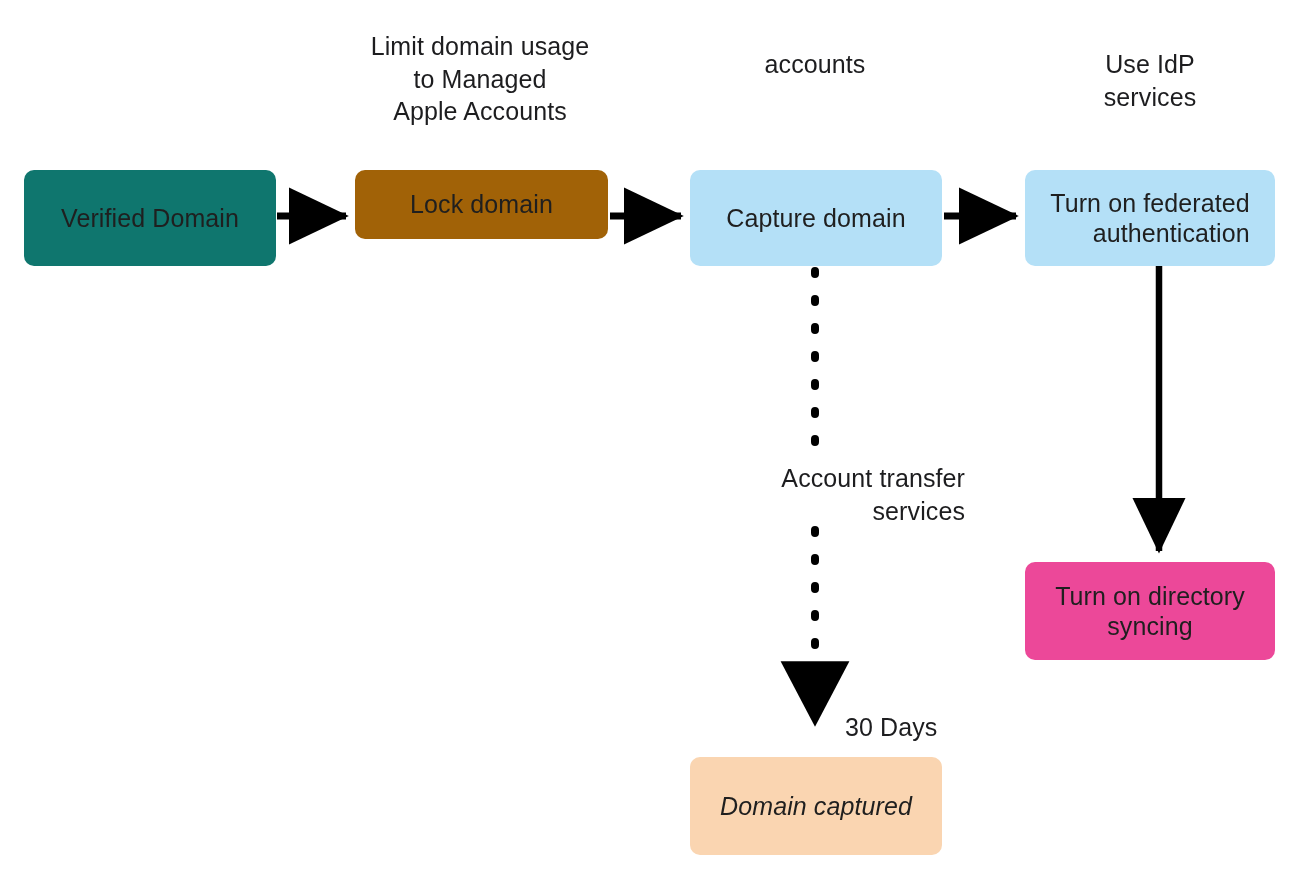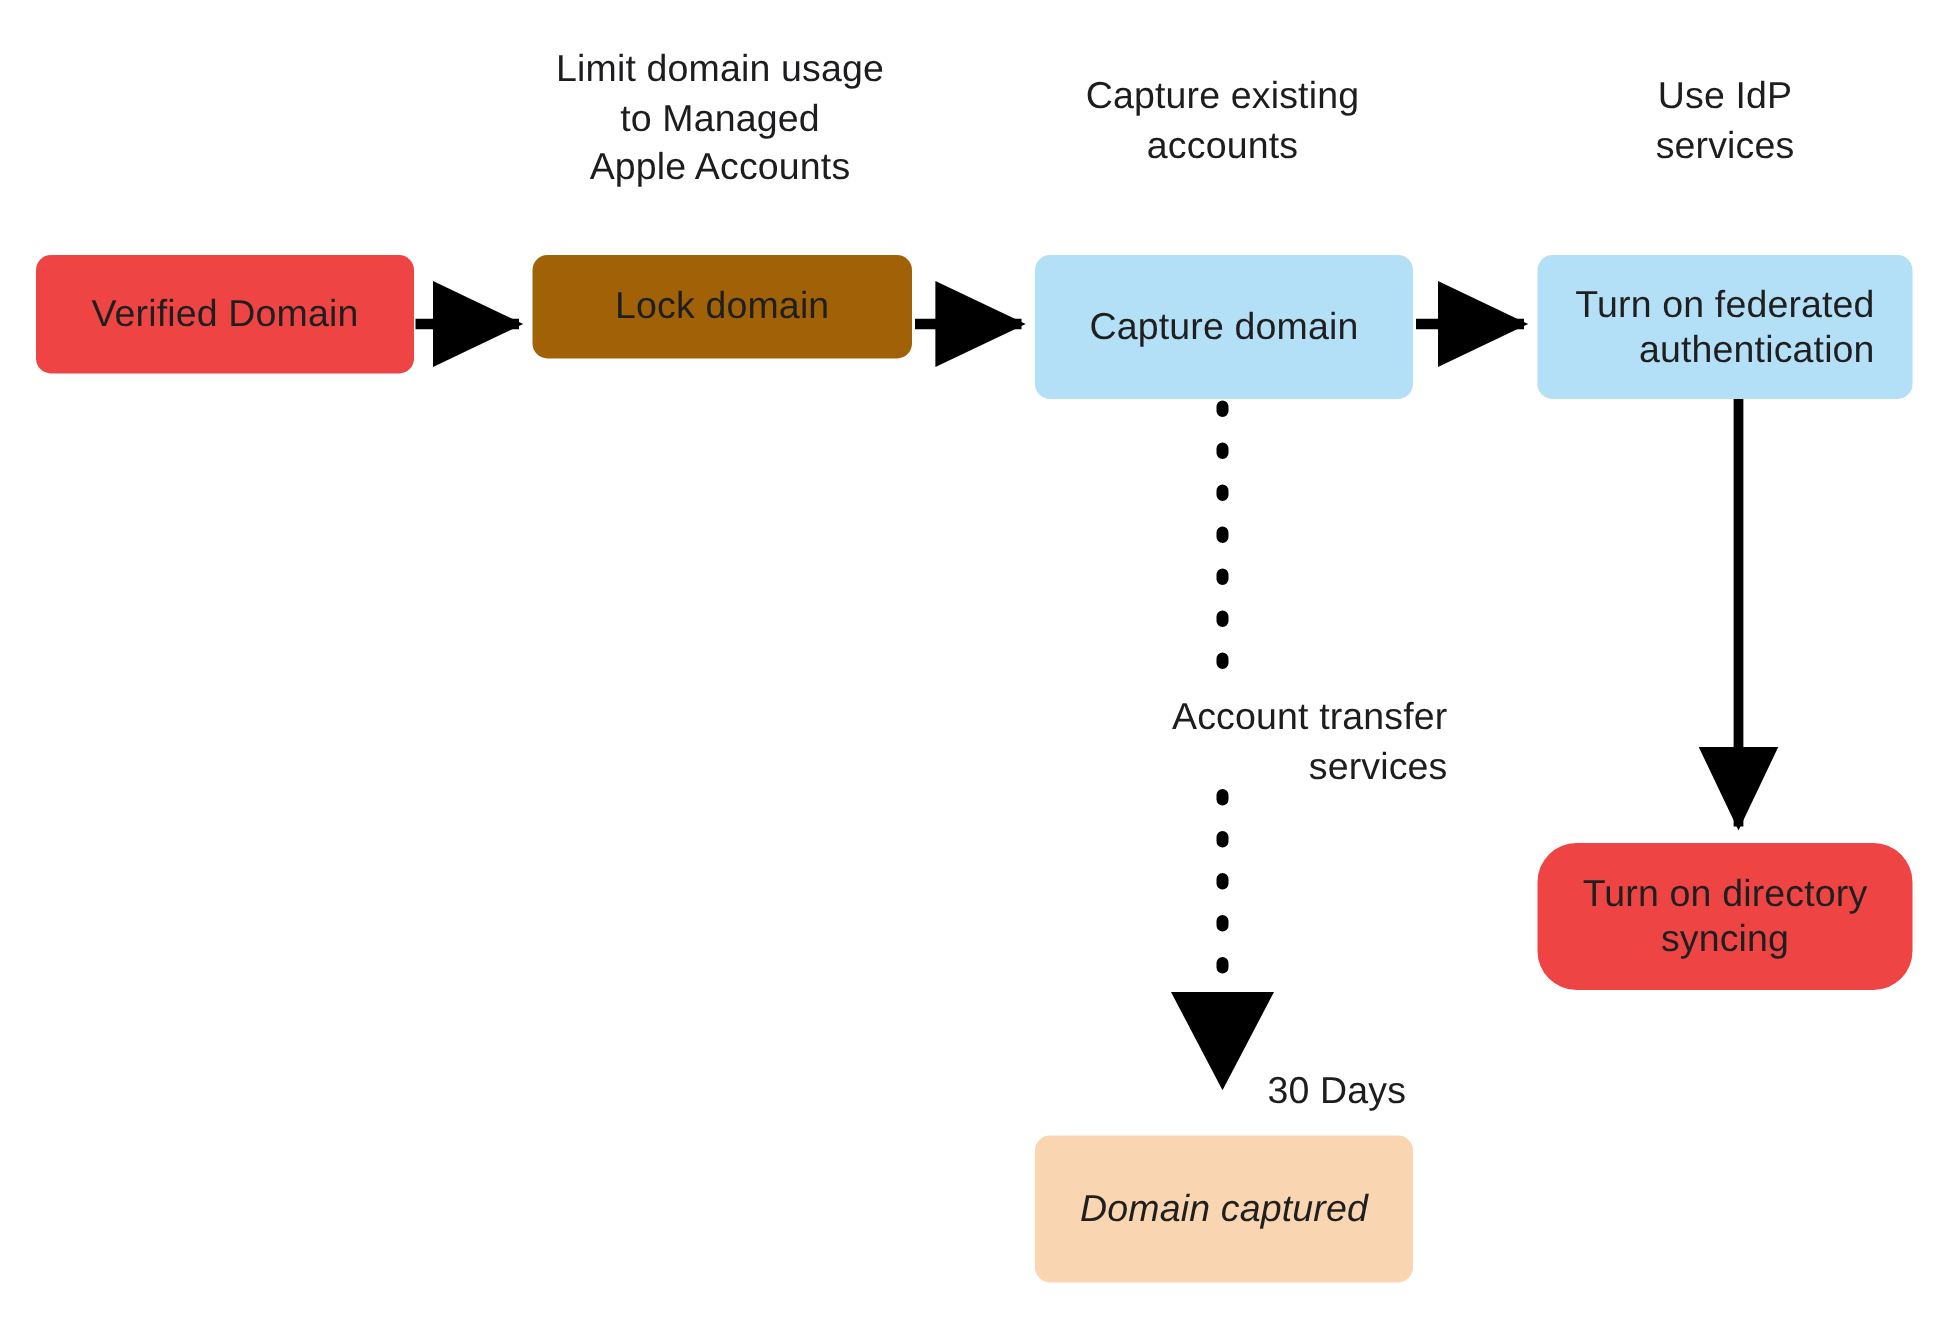--- a/index.html
+++ b/index.html
@@ -92,49 +92,48 @@
     <line x1="815" y1="530" x2="815" y2="722" stroke="#000000" stroke-width="8" stroke-linecap="round" stroke-dasharray="3 25" marker-end="url(#arrowDownDash)"></line>
   </svg>
 
   <div class="caption" style="left:330px; top:30px; width:300px;">
     <div>Limit domain usage</div>
     <div>to Managed</div>
     <div>Apple Accounts</div>
   </div>
 
   <div class="caption" style="left:665px; top:48px; width:300px;">
-    <div>Capture existing</div>
     <div>accounts</div>
   </div>
 
   <div class="caption" style="left:1025px; top:48px; width:250px;">
     <div>Use IdP</div>
     <div>services</div>
   </div>
 
-  <div class="node" style="left:24px; top:170px; width:252px; height:79px; background:#ef4444;">
+  <div class="node" style="left:24px; top:170px; width:252px; height:96px; background:#0f766e;">
     <span class="nowrap">Verified Domain</span>
   </div>
 
   <div class="node" style="left:355px; top:170px; width:253px; height:69px; background:#a16207;">
     <span class="nowrap">Lock domain</span>
   </div>
 
   <div class="node" style="left:690px; top:170px; width:252px; height:96px; background:#b4e0f7;">
     <span class="nowrap">Capture domain</span>
   </div>
 
   <div class="node" style="left:1025px; top:170px; width:250px; height:96px; background:#b4e0f7;text-align:right;">
     <div>
       <div class="nowrap">Turn on federated</div>
       <div class="nowrap">authentication</div>
     </div>
   </div>
 
-  <div class="node" style="left:1025px; top:562px; width:250px; height:98px; background:#ef4444;border-radius:26px;">
+  <div class="node" style="left:1025px; top:562px; width:250px; height:98px; background:#ec4899;">
     <div>
       <div class="nowrap">Turn on directory</div>
       <div class="nowrap">syncing</div>
     </div>
   </div>
 
   <div class="node" style="left:690px; top:757px; width:252px; height:98px; background:#fad5b1;font-style:italic;">
     <span class="nowrap">Domain captured</span>
   </div>
 

